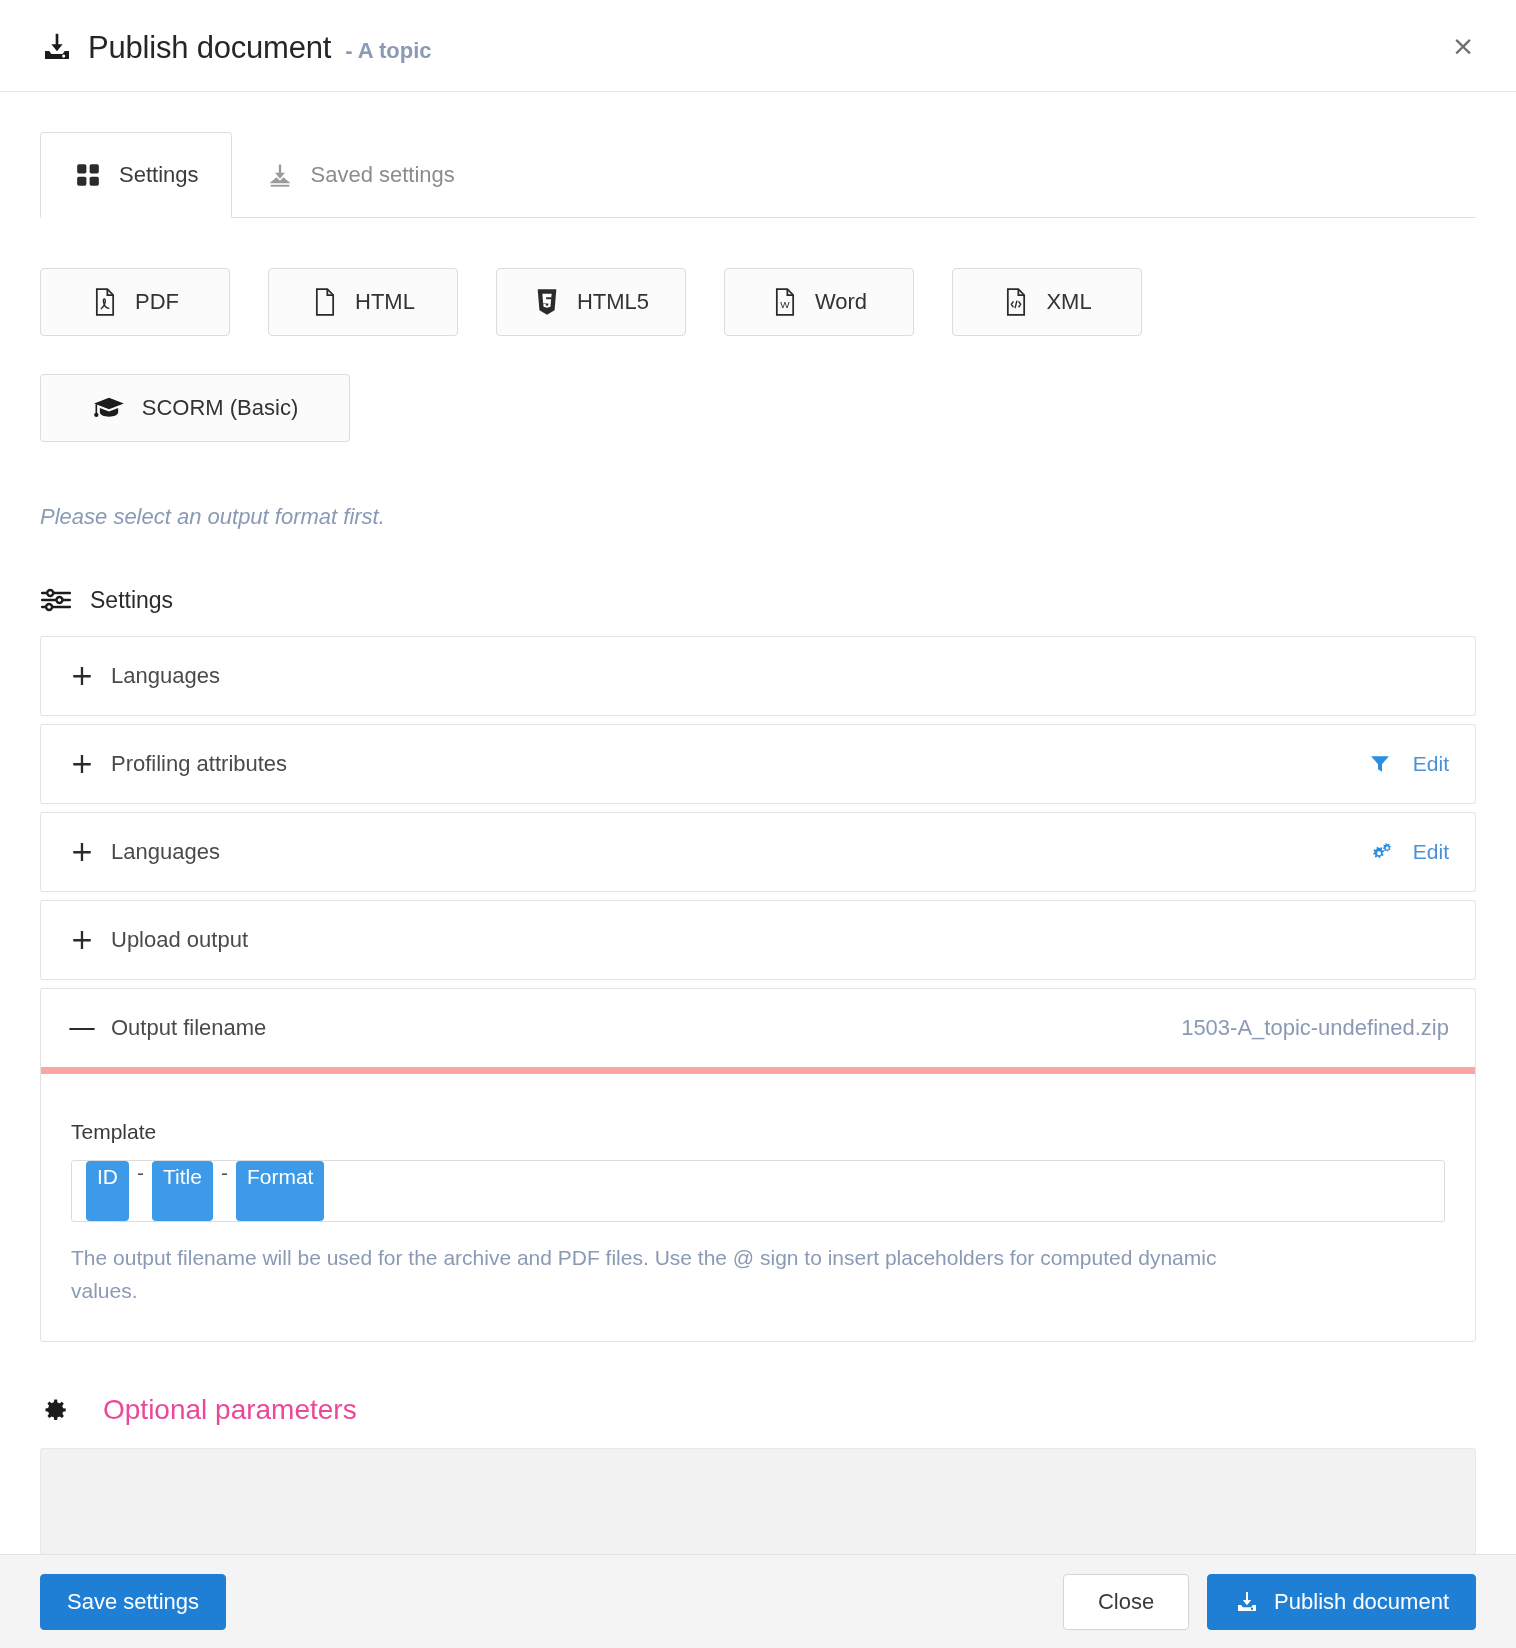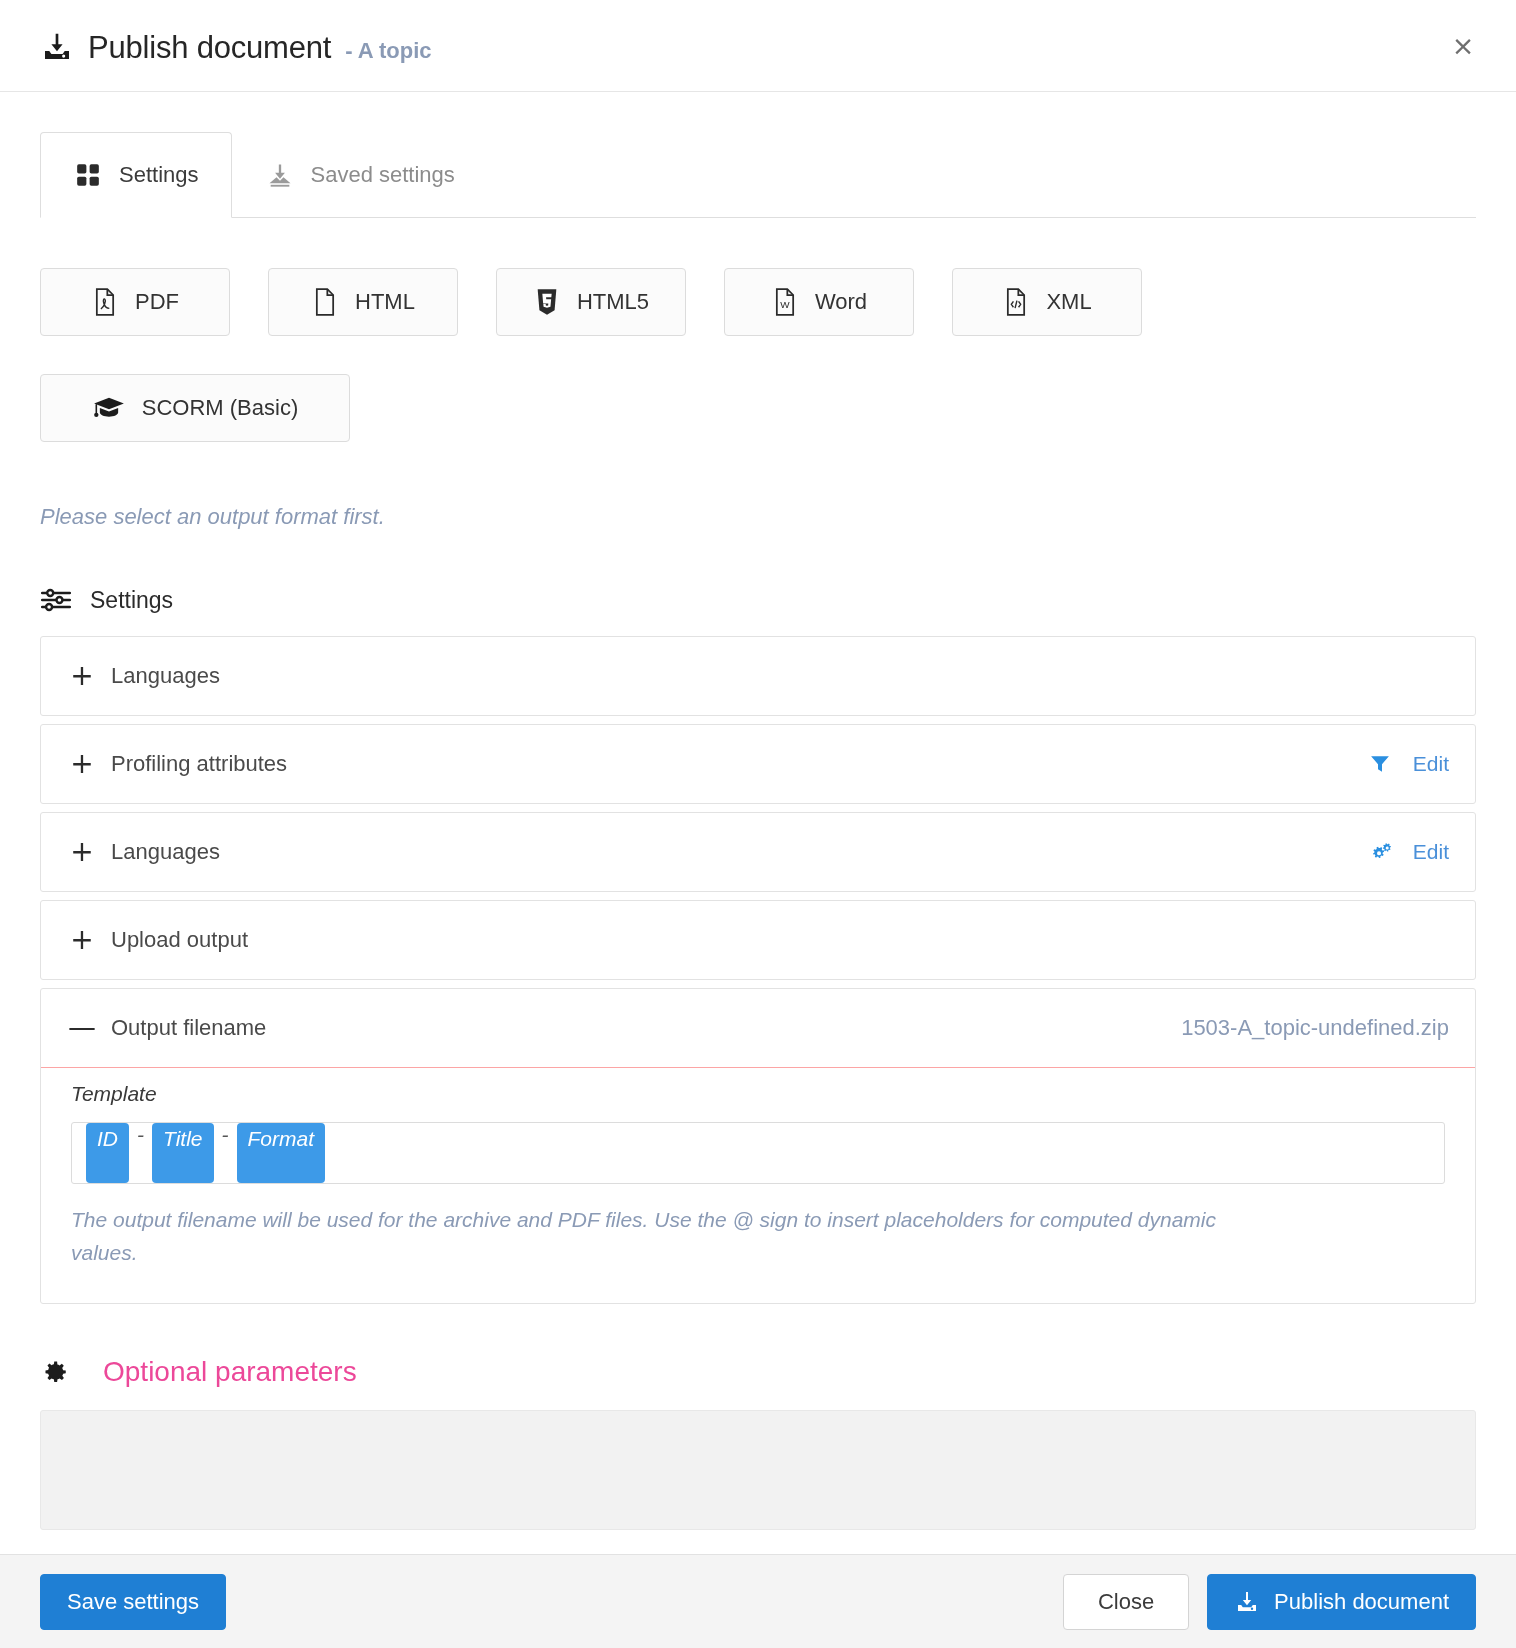--- a/index.html
+++ b/index.html
@@ -179,23 +179,22 @@
     gap: 20px;
     font-size: 21px;
     color: #4a90d9;
     cursor: pointer;
   }
   .acc-value {
     font-size: 22px;
     color: #8a9ab5;
   }
   .acc-body {
-    border-top: 1px solid #fca5a5;
-    padding: 14px 30px 34px 30px;
-    font-style: italic;
+    border-top: 7px solid #fca5a5;
+    padding: 46px 30px 34px 30px;
   }
   .tpl-label {
     font-size: 21px;
     color: #3a3a3a;
     margin-bottom: 16px;
   }
   .tpl-input {
     border: 1px solid #dcdcdc;
     border-radius: 3px;
     min-height: 62px;

